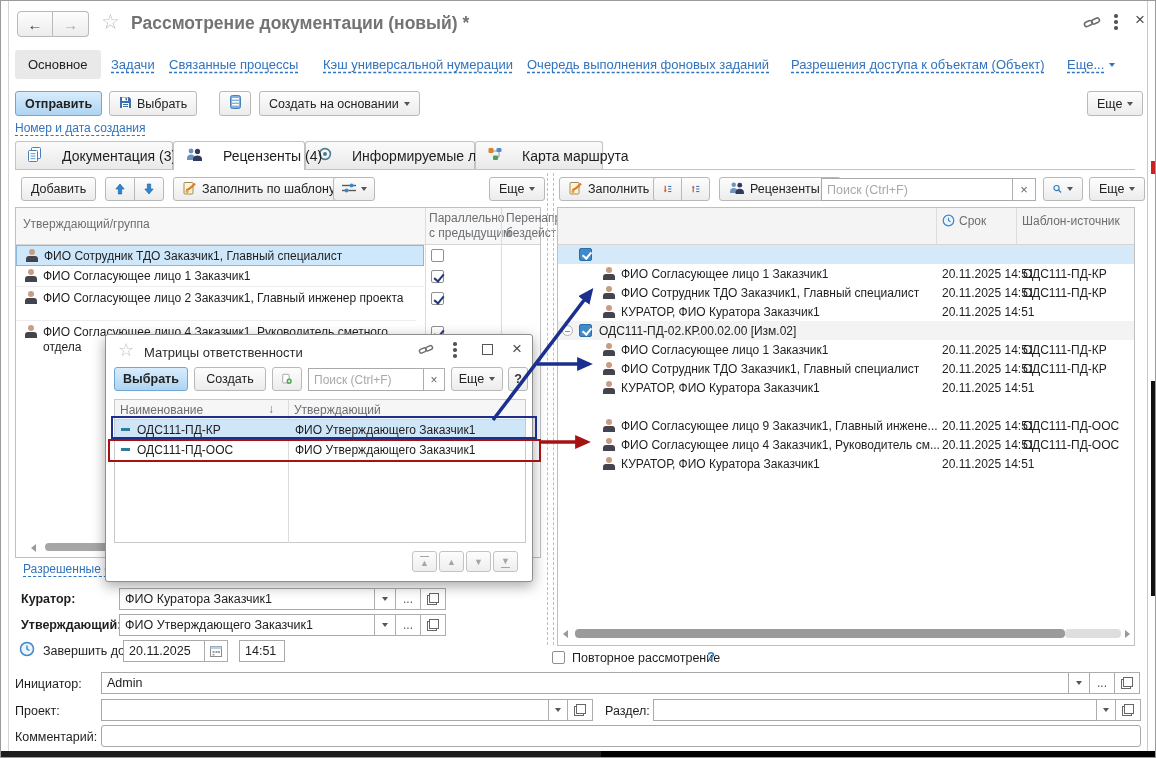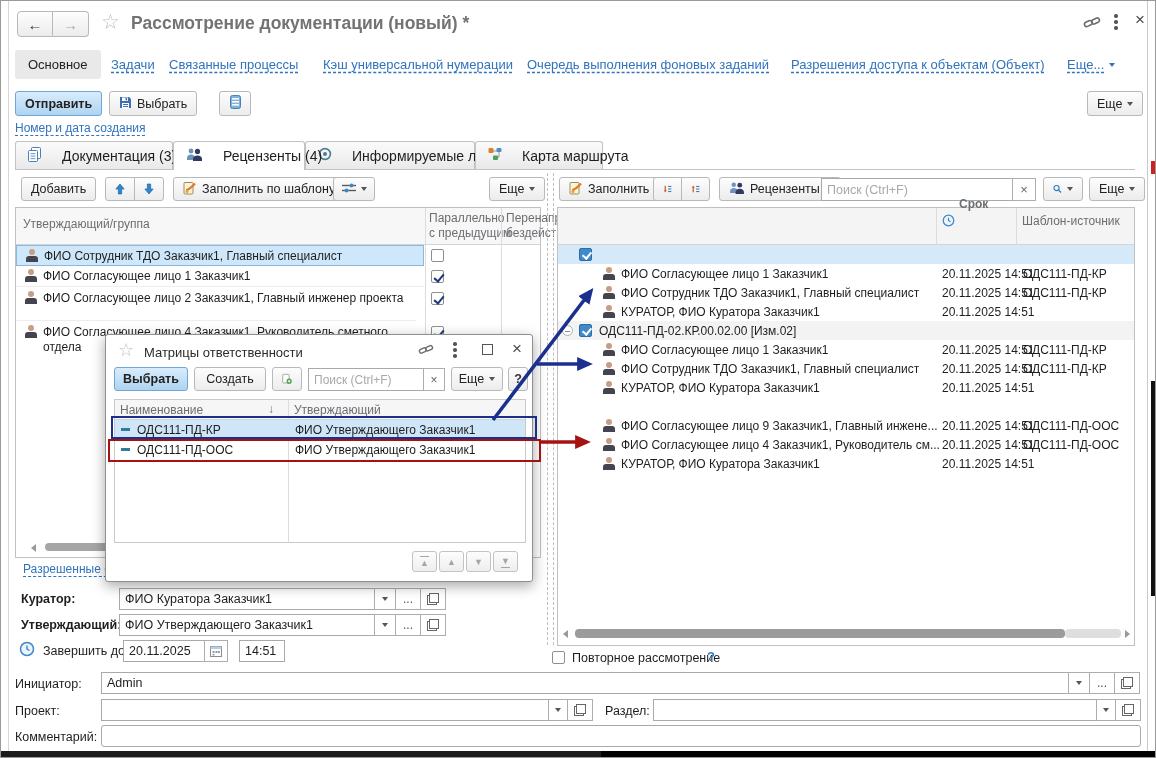--- a/index.html
+++ b/index.html
@@ -121,20 +121,24 @@
   <div class="btn" style="left:218px;top:90px;width:32px;">
     <span class="ic">
       <svg width="11" height="14" viewBox="0 0 11 14">
           <rect x="0.5" y="0.5" width="10" height="13" rx="2" fill="#7fb2dd" stroke="#4a7fb5"></rect>
           <rect x="2" y="3" width="7" height="1.6" fill="#fff"></rect>
           <rect x="2" y="6" width="7" height="1.6" fill="#fff"></rect>
           <rect x="2" y="9" width="7" height="1.6" fill="#fff"></rect>
         </svg>
     </span>
   </div>
+  <div class="btn" style="left:258px;top:90px;">
+    <span>Создать на основании</span>
+      <span class="caret"></span>
+  </div>
   <div class="btn" style="left:1086px;top:90px;">
     <span>Еще</span>
       <span class="caret"></span>
   </div>
 
   <span class="lnk abs" style="left:14px;top:120px;font-size:12px;">Номер и дата создания</span>
 
   <div class="abs" style="left:14px;top:168px;width:1120px;height:1px;background:#c3c3c3;"></div>
   <div class="ptab" style="left:14px;width:158px;">
     <span class="ic">
@@ -355,21 +359,21 @@
   <div class="abs" style="left:556px;top:206px;width:578px;height:439px;border:1px solid #c0c0c0;background:#fff;"></div>
   <div class="abs" style="left:557px;top:207px;width:576px;height:37px;background:#f4f4f4;border-bottom:1px solid #d5d5d5;"></div>
   <div class="vline" style="left:935px;top:207px;height:37px;"></div>
   <div class="vline" style="left:1015px;top:207px;height:37px;"></div>
   <span class="ic" style="position:absolute;left:941px;top:212px;">
     <svg width="13" height="13" viewBox="0 0 16 16">
         <circle cx="8" cy="8" r="6.5" fill="#eaf4fc" stroke="#3f87c9" stroke-width="1.5"></circle>
         <path d="M8 4.5 V8 L10.5 9.5" stroke="#3f87c9" stroke-width="1.4" fill="none"></path>
       </svg>
   </span>
-  <span class="abs hdr-txt" style="left:958px;top:196px;font-weight:bold;">Срок</span>
+  <span class="abs hdr-txt" style="left:958px;top:213px;">Срок</span>
   <span class="abs hdr-txt" style="left:1021px;top:213px;">Шаблон-источник</span>
 
   <div class="rrow" style="left:557px;top:244px;width:576px;height:19px;background:#d5e9f8;">
     <span class="bchk" style="left:21px;top:3px;"></span>
   </div>
   <div class="rrow" style="left:557px;top:263px;width:576px;height:19px;">
     <span class="ic ic-person" style="position:absolute;left:45px;top:3px;"></span>
     <span class="abs" style="left:63px;top:3px;white-space:nowrap;">ФИО Согласующее лицо 1 Заказчик1</span>
     <span class="abs" style="left:384px;top:3px;">20.11.2025 14:51</span>
     <span class="abs" style="left:465px;top:3px;">ОДС111-ПД-КР</span>

